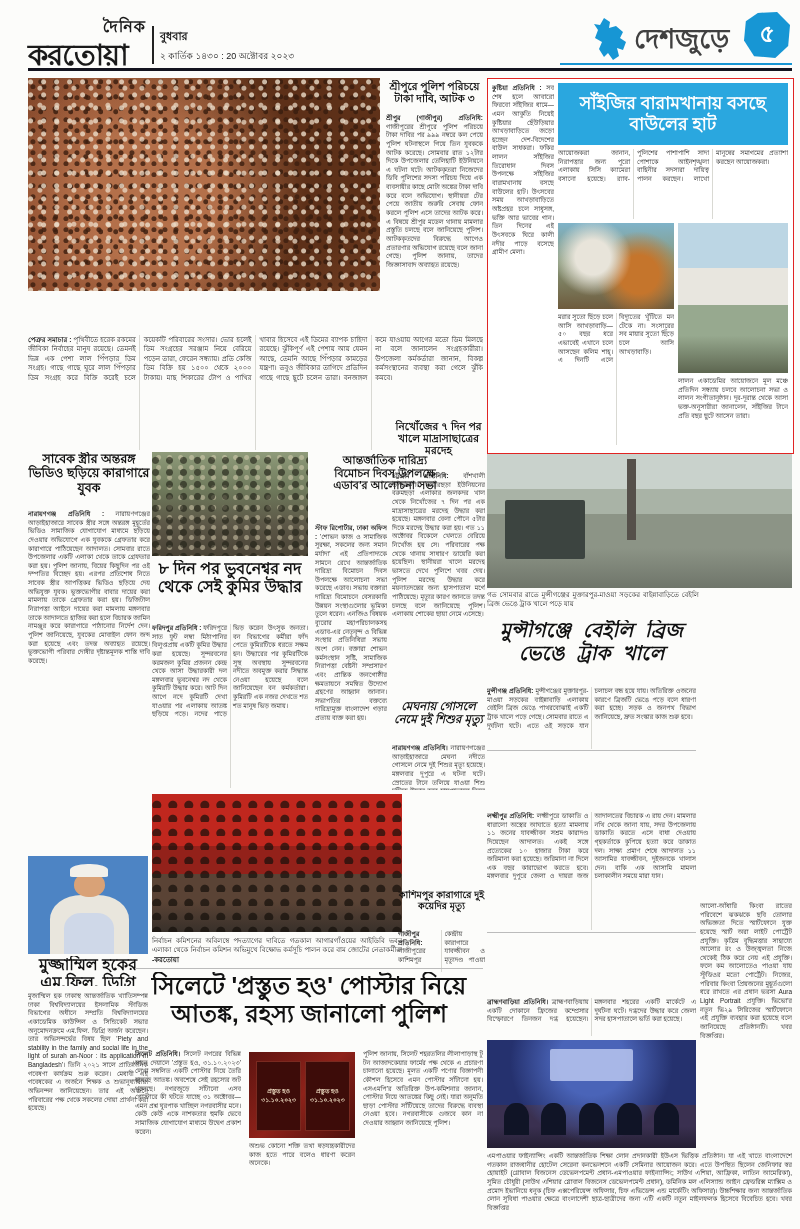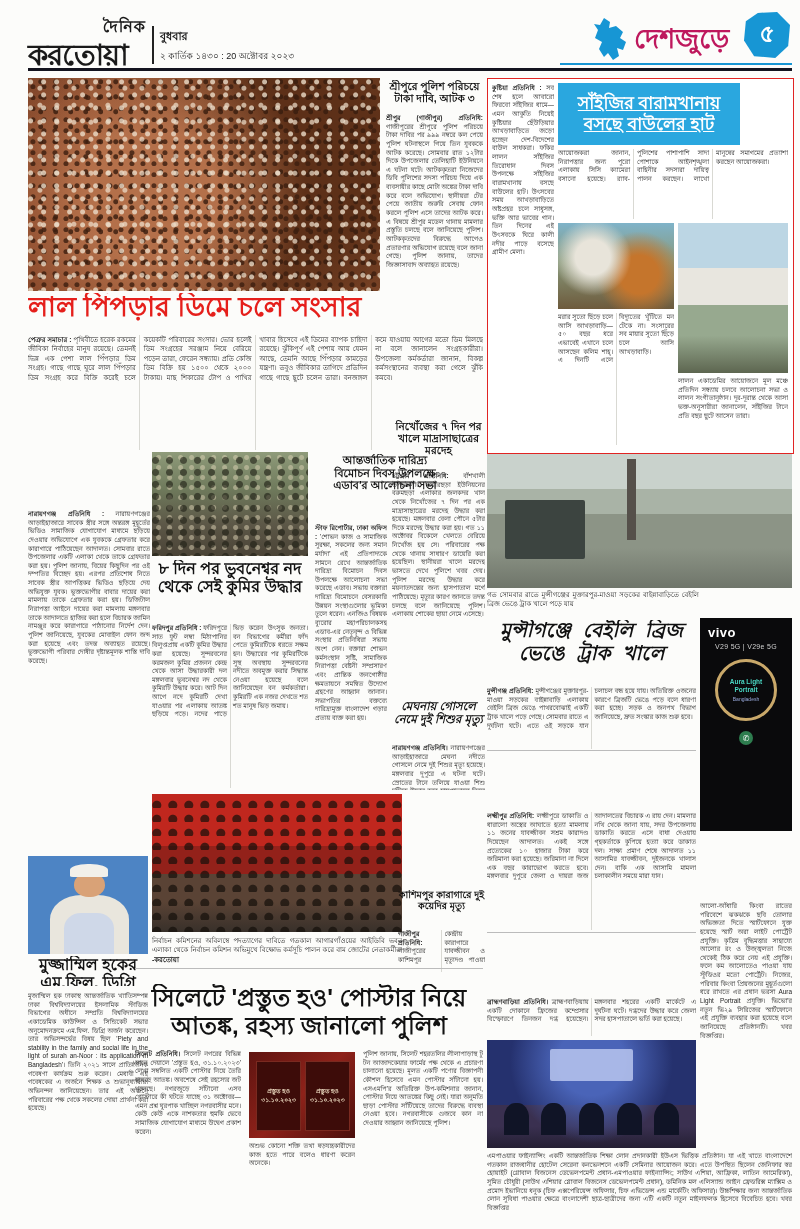--- a/index.html
+++ b/index.html
@@ -5,21 +5,21 @@
   html,body{margin:0;padding:0;background:#e8e8e4;}
   .page{position:relative;width:800px;height:1229px;margin:0 auto;background:#fcfcfa;
         font-family:"Liberation Sans",sans-serif;color:#1a1a1a;overflow:hidden;}
   .abs{position:absolute;}
   
   .brand-top{font-size:16px;font-weight:bold;text-align:right;letter-spacing:1px;}
   .brand{font-size:29px;font-weight:bold;letter-spacing:-1px;line-height:1;}
   .vdiv{background:#222;}
   .day{font-size:11px;font-weight:bold;}
   .date{font-size:9px;margin-top:2px;}
-  .section-name{font-size:27px;font-weight:bold;color:#be185d;line-height:1;}
+  .section-name{font-size:27px;font-weight:bold;color:#404040;line-height:1;}
   .page-badge{background:#1796d4;color:#fff;font-size:24px;font-weight:bold;
       display:flex;align-items:center;justify-content:center;
       clip-path:polygon(30% 2%,72% 0%,100% 28%,96% 74%,68% 100%,22% 96%,0% 62%,4% 20%);}
   .header-rule{background:#14141f;}
   .blue-rule{background:#1796d4;}
   
   .bt{font-size:6.8px;line-height:1.38;text-align:justify;color:#232323;overflow:hidden;}
   .bt-s{font-size:6.4px;line-height:1.35;text-align:justify;color:#232323;overflow:hidden;}
   .byline{font-weight:bold;}
   .c2{columns:2;column-gap:6px;column-rule:0.5px solid #d9d9d3;}
@@ -108,45 +108,45 @@
     <svg width="42" height="46" viewBox="0 0 42 46">
       <path d="M14 2 L20 6 L19 12 L26 10 L33 16 L30 22 L36 26 L33 34 L27 32 L29 40 L23 44 L18 37 L14 41 L9 33 L12 26 L5 22 L8 14 L4 8 L10 9 Z" fill="#1796d4"></path>
     </svg>
   </div>
   <div class="abs section-name" style="left:634px;top:26px;">দেশজুড়ে</div>
   <div class="abs page-badge" style="left:744px;top:12px;width:46px;height:46px;">৫</div>
   <div class="abs blue-rule" style="left:560px;top:63px;width:232px;height:2px;"></div>
   <div class="abs header-rule" style="left:28px;top:68px;width:764px;height:3px;"></div>
 
   <div class="photo ph-ant" style="left:28px;top:78px;width:352px;height:213px;"></div>
-  <div class="abs hl-red" style="left:28px;top:293px;width:378px;height:38px;font-size:27px;">লাল পিঁপড়ার ডিমে চলে সংসার</div>
   <div class="abs bt c4" style="left:28px;top:335px;width:455px;height:115px;">
     <span class="byline">পেত্রুর সমাচার :</span>
     <span>পৃথিবীতে হরেক রকমের জীবিকা নির্বাহের মানুষ রয়েছে। তেমনই ভিন্ন এক পেশা লাল পিঁপড়ার ডিম সংগ্রহ। গাছে গাছে ঘুরে লাল পিঁপড়ার ডিম সংগ্রহ করে বিক্রি করেই চলে কয়েকটি পরিবারের সংসার। ভোর হলেই ডিম সংগ্রহের সরঞ্জাম নিয়ে বেরিয়ে পড়েন তারা, ফেরেন সন্ধ্যায়। প্রতি কেজি ডিম বিক্রি হয় ১৫০০ থেকে ২০০০ টাকায়। মাছ শিকারের টোপ ও পাখির খাবার হিসেবে এই ডিমের ব্যাপক চাহিদা রয়েছে। ঝুঁকিপূর্ণ এই পেশায় আয় যেমন আছে, তেমনি আছে পিঁপড়ার কামড়ের যন্ত্রণা। তবুও জীবিকার তাগিদে প্রতিদিন গাছে গাছে ছুটে চলেন তারা। বনজঙ্গল কমে যাওয়ায় আগের মতো ডিম মিলছে না বলে জানালেন সংগ্রহকারীরা। উপজেলা কর্মকর্তারা জানান, বিকল্প কর্মসংস্থানের ব্যবস্থা করা গেলে ঝুঁকি কমবে।</span>
   </div>
 
   <div class="abs hl" style="left:386px;top:80px;width:97px;height:32px;font-size:10.5px;">শ্রীপুরে পুলিশ পরিচয়ে টাকা দাবি, আটক ৩</div>
   <div class="abs bt-s" style="left:386px;top:114px;width:97px;height:216px;">
     <span class="byline">শ্রীপুর (গাজীপুর) প্রতিনিধি:</span>
     <span>গাজীপুরের শ্রীপুরে পুলিশ পরিচয়ে টাকা দাবির পর ৯৯৯ নম্বরে কল পেয়ে পুলিশ ঘটনাস্থলে গিয়ে তিন যুবককে আটক করেছে। সোমবার রাত ১২টার দিকে উপজেলার তেলিহাটি ইউনিয়নে এ ঘটনা ঘটে। আটককৃতরা নিজেদের ডিবি পুলিশের সদস্য পরিচয় দিয়ে এক ব্যবসায়ীর কাছে মোটা অঙ্কের টাকা দাবি করে বলে অভিযোগ। স্থানীয়রা টের পেয়ে জাতীয় জরুরি সেবায় ফোন করলে পুলিশ এসে তাদের আটক করে। এ বিষয়ে শ্রীপুর মডেল থানায় মামলার প্রস্তুতি চলছে বলে জানিয়েছে পুলিশ। আটককৃতদের বিরুদ্ধে আগেও প্রতারণার অভিযোগ রয়েছে বলে জানা গেছে। পুলিশ জানায়, তাদের জিজ্ঞাসাবাদ অব্যাহত রয়েছে।</span>
   </div>
 
   <div class="abs red-box" style="left:487px;top:78px;width:305px;height:374px;">
     <div class="abs bt-s" style="left:4px;top:5px;width:62px;height:362px;">
       <span class="byline">কুষ্টিয়া প্রতিনিধি :</span>
       <span>সব শেষ হলে আবারো ফিরবো সাঁইজির ধামে— এমন আকুতি নিয়েই কুষ্টিয়ার ছেঁউড়িয়ার আখড়াবাড়িতে জড়ো হচ্ছেন দেশ-বিদেশের বাউল সাধকরা। ফকির লালন সাঁইজির তিরোধান দিবস উপলক্ষে সাঁইজির বারামখানায় বসছে বাউলের হাট। উৎসবের সময় আখড়াবাড়িতে অষ্টপ্রহর চলে সাধুসঙ্গ, ভক্তি আর ভাবের গান। তিন দিনের এই উৎসবকে ঘিরে কালী নদীর পাড়ে বসেছে গ্রামীণ মেলা।</span>
     </div>
-    <div class="abs blue-hl-box" style="left:70px;top:4px;width:182px;height:62px;font-size:17.5px;text-decoration:underline;">সাঁইজির বারামখানায় বসছে বাউলের হাট</div>
+    <div class="abs blue-hl-box" style="left:70px;top:4px;width:230px;height:62px;font-size:17.5px;">সাঁইজির বারামখানায় বসছে বাউলের হাট</div>
     <div class="abs bt-s c3" style="left:70px;top:70px;width:230px;height:70px;">আয়োজকরা জানান, নিরাপত্তার জন্য পুরো এলাকায় সিসি ক্যামেরা বসানো হয়েছে। র‌্যাব-পুলিশের পাশাপাশি সাদা পোশাকে আইনশৃঙ্খলা বাহিনীর সদস্যরা দায়িত্ব পালন করছেন। লাখো মানুষের সমাগমের প্রত্যাশা করছেন আয়োজকরা।</div>
     <div class="photo ph-shrine" style="left:70px;top:144px;width:116px;height:86px;"></div>
     <div class="photo ph-fair" style="left:190px;top:144px;width:110px;height:150px;"></div>
     <div class="abs bt-s c2" style="left:70px;top:234px;width:116px;height:132px;">মরার সুতো ছিঁড়ে চলে আসি আখড়াবাড়ি— ৫০ বছর ধরে এভাবেই এখানে চলে আসছেন কলিম শাহ্। এ দিনটি এলে বিদ্যুতের খুঁটিতে মন টেকে না। সংসারের সব মায়ার সুতো ছিঁড়ে চলে আসি আখড়াবাড়ি।</div>
     <div class="abs bt-s" style="left:190px;top:298px;width:110px;height:68px;">লালন একাডেমির আয়োজনে মূল মঞ্চে প্রতিদিন সন্ধ্যায় চলবে আলোচনা সভা ও লালন সংগীতানুষ্ঠান। দূর-দূরান্ত থেকে আসা ভক্ত-অনুসারীরা জানালেন, সাঁইজির টানে প্রতি বছর ছুটে আসেন তারা।</div>
   </div>
 
+  <div class="abs hl" style="left:28px;top:452px;width:122px;height:54px;font-size:12.5px;">সাবেক স্ত্রীর অন্তরঙ্গ ভিডিও ছড়িয়ে কারাগারে যুবক</div>
   <div class="abs bt-s" style="left:28px;top:510px;width:122px;height:342px;">
     <span class="byline">নারায়ণগঞ্জ প্রতিনিধি :</span>
     <span>নারায়ণগঞ্জের আড়াইহাজারে সাবেক স্ত্রীর সঙ্গে অন্তরঙ্গ মুহূর্তের ভিডিও সামাজিক যোগাযোগ মাধ্যমে ছড়িয়ে দেওয়ার অভিযোগে এক যুবককে গ্রেফতার করে কারাগারে পাঠিয়েছেন আদালত। সোমবার রাতে উপজেলার একটি এলাকা থেকে তাকে গ্রেফতার করা হয়। পুলিশ জানায়, বিয়ের কিছুদিন পর ওই দম্পতির বিচ্ছেদ হয়। এরপর প্রতিশোধ নিতে সাবেক স্ত্রীর আপত্তিকর ভিডিও ছড়িয়ে দেয় অভিযুক্ত যুবক। ভুক্তভোগীর বাবার দায়ের করা মামলায় তাকে গ্রেফতার করা হয়। ডিজিটাল নিরাপত্তা আইনে দায়ের করা মামলায় মঙ্গলবার তাকে আদালতে হাজির করা হলে বিচারক জামিন নামঞ্জুর করে কারাগারে পাঠানোর নির্দেশ দেন। পুলিশ জানিয়েছে, যুবকের মোবাইল ফোন জব্দ করা হয়েছে এবং তদন্ত অব্যাহত রয়েছে। ভুক্তভোগী পরিবার দোষীর দৃষ্টান্তমূলক শাস্তি দাবি করেছে।</span>
   </div>
 
   <div class="photo ph-crowd" style="left:152px;top:452px;width:156px;height:104px;"></div>
   <div class="abs hl" style="left:152px;top:560px;width:156px;height:60px;font-size:16px;text-align:center;">৮ দিন পর ভুবনেশ্বর নদ থেকে সেই কুমির উদ্ধার</div>
   <div class="abs bt-s c2" style="left:152px;top:624px;width:156px;height:164px;">
     <span class="byline">ফরিদপুর প্রতিনিধি :</span>
     <span>ফরিদপুরে সাত ফুট লম্বা মিঠাপানির বিলুপ্তপ্রায় একটি কুমির উদ্ধার করা হয়েছে। সুন্দরবনের করমজল কুমির প্রজনন কেন্দ্র থেকে আসা উদ্ধারকারী দল মঙ্গলবার ভুবনেশ্বর নদ থেকে কুমিরটি উদ্ধার করে। আট দিন আগে নদে কুমিরটি দেখা যাওয়ার পর এলাকায় আতঙ্ক ছড়িয়ে পড়ে। নদের পাড়ে ভিড় করেন উৎসুক জনতা। বন বিভাগের কর্মীরা ফাঁদ পেতে কুমিরটিকে ধরতে সক্ষম হন। উদ্ধারের পর কুমিরটিকে সুস্থ অবস্থায় সুন্দরবনের নদীতে অবমুক্ত করার সিদ্ধান্ত নেওয়া হয়েছে বলে জানিয়েছেন বন কর্মকর্তারা। কুমিরটি এক নজর দেখতে শত শত মানুষ ভিড় জমায়।</span>
@@ -175,21 +175,21 @@
     <span>নির্বাচন কমিশনের অবিলম্বে পদত্যাগের দাবিতে গতকাল আগারগাঁওয়ের আইডিবি ভবন এলাকা থেকে নির্বাচন কমিশন অভিমুখে বিক্ষোভ কর্মসূচি পালন করে বাম জোটের নেতাকর্মীরা</span>
     <span class="credit">-করতোয়া</span>
   </div>
 
   <div class="abs hl" style="left:398px;top:890px;width:87px;height:38px;font-size:9.5px;">কাশিমপুর কারাগারে দুই কয়েদির মৃত্যু</div>
   <div class="abs bt-s c2" style="left:398px;top:930px;width:87px;height:42px;">
     <span class="byline">গাজীপুর প্রতিনিধি:</span>
     <span>গাজীপুরের কাশিমপুর কেন্দ্রীয় কারাগারে যাবজ্জীবন ও মৃত্যুদণ্ড পাওয়া দুই কয়েদির মৃত্যু হয়েছে। কারাগার থেকে অসুস্থ অবস্থায় হাসপাতালে নিলে চিকিৎসক তাদের মৃত ঘোষণা করেন। ময়নাতদন্ত শেষে মরদেহ স্বজনদের কাছে হস্তান্তর করা হবে।</span>
   </div>
 
-  <div class="abs hl" style="left:135px;top:972px;width:348px;height:74px;font-size:24px;margin-top:12px;">সিলেটে 'প্রস্তুত হও' পোস্টার নিয়ে আতঙ্ক, রহস্য জানালো পুলিশ</div>
+  <div class="abs hl" style="left:135px;top:972px;width:348px;height:74px;font-size:24px;">সিলেটে 'প্রস্তুত হও' পোস্টার নিয়ে আতঙ্ক, রহস্য জানালো পুলিশ</div>
   <div class="abs bt-s" style="left:135px;top:1050px;width:106px;height:176px;">
     <span class="byline">সিলেট প্রতিনিধি।</span>
     <span>সিলেট নগরের বিভিন্ন স্থানে দেয়ালে 'প্রস্তুত হও, ৩১.১০.২০২৩' লেখা সম্বলিত একটি পোস্টার নিয়ে তৈরি হয়েছে আতঙ্ক। অবশেষে সেই রহস্যের জট খুলেছে। নগরজুড়ে সাঁটানো এসব পোস্টারে কী ঘটতে যাচ্ছে ৩১ অক্টোবর— এমন প্রশ্ন ঘুরপাক খাচ্ছিল নগরবাসীর মনে। কেউ কেউ একে নাশকতার হুমকি ভেবে সামাজিক যোগাযোগ মাধ্যমে উদ্বেগ প্রকাশ করেন।</span>
   </div>
   <div class="photo ph-poster" style="left:249px;top:1052px;width:106px;height:86px;">
     <div class="poster-card" style="left:7%;">
       <span>প্রস্তুত হও</span>
       <span>৩১.১০.২০২৩</span>
     </div>
     <div class="poster-card" style="left:53%;">
@@ -218,29 +218,20 @@
   <div class="abs bt-s c2" style="left:487px;top:687px;width:209px;height:62px;">
     <span class="byline">মুন্সীগঞ্জ প্রতিনিধি:</span>
     <span>মুন্সীগঞ্জের মুক্তারপুর-মাওয়া সড়কের বাইন্নাবাড়ি এলাকায় বেইলি ব্রিজ ভেঙে পাথরবোঝাই একটি ট্রাক খালে পড়ে গেছে। সোমবার রাতে এ দুর্ঘটনা ঘটে। এতে ওই সড়কে যান চলাচল বন্ধ হয়ে যায়। অতিরিক্ত ওজনের কারণে ব্রিজটি ভেঙে পড়ে বলে ধারণা করা হচ্ছে। সড়ক ও জনপথ বিভাগ জানিয়েছে, দ্রুত সংস্কার কাজ শুরু হবে।</span>
   </div>
 
   <div class="abs bt-s c2" style="left:487px;top:812px;width:209px;height:118px;">
     <span class="byline">লক্ষ্মীপুর প্রতিনিধি:</span>
     <span>লক্ষ্মীপুরে ডাকাতি ও ধারালো অস্ত্রের আঘাতে হত্যা মামলায় ১১ জনের যাবজ্জীবন সশ্রম কারাদণ্ড দিয়েছেন আদালত। একই সঙ্গে প্রত্যেকের ১০ হাজার টাকা করে জরিমানা করা হয়েছে। জরিমানা না দিলে এক বছর কারাভোগ করতে হবে। মঙ্গলবার দুপুরে জেলা ও দায়রা জজ আদালতের বিচারক এ রায় দেন। মামলার নথি থেকে জানা যায়, সদর উপজেলায় ডাকাতি করতে এসে বাধা দেওয়ায় গৃহকর্তাকে কুপিয়ে হত্যা করে ডাকাত দল। সাক্ষ্য প্রমাণ শেষে আদালত ১১ আসামির যাবজ্জীবন, দুইজনকে খালাস দেন। বাকি এক আসামি মামলা চলাকালীন সময়ে মারা যান।</span>
   </div>
 
-  <div class="abs vivo" style="left:700px;top:618px;width:92px;height:213px;">
-    <div class="vivo-brand">vivo</div>
-    <div class="vivo-models">V29 5G | V29e 5G</div>
-    <div class="vivo-ring">
-      <div class="vivo-tag">Aura Light Portrait</div>
-      <div class="vivo-country">Bangladesh</div>
-    </div>
-    <div class="vivo-call">✆</div>
-  </div>
   <div class="abs bt-s" style="left:700px;top:902px;width:92px;height:244px;">আলো-আঁধারি কিংবা রাতের পরিবেশে ঝকঝকে ছবি তোলার অভিজ্ঞতা দিতে স্মার্টফোনে যুক্ত হয়েছে স্মার্ট অরা লাইট পোর্ট্রেট প্রযুক্তি। কৃত্রিম বুদ্ধিমত্তার সাহায্যে আলোর রং ও উজ্জ্বলতা নিজে থেকেই ঠিক করে নেয় এই প্রযুক্তি। ফলে কম আলোতেও পাওয়া যায় স্টুডিওর মতো পোর্ট্রেট। নিজের, পরিবার কিংবা প্রিয়জনের মুহূর্তগুলো ধরে রাখতে এর প্রধান ভরসা Aura Light Portrait প্রযুক্তি। ভিভো'র নতুন ভি২৯ সিরিজের স্মার্টফোনে এই প্রযুক্তি ব্যবহার করা হয়েছে বলে জানিয়েছে প্রতিষ্ঠানটি। খবর বিজ্ঞপ্তির।</div>
 
   <div class="abs bt-s c2" style="left:487px;top:998px;width:209px;height:38px;">
     <span class="byline">ব্রাহ্মণবাড়িয়া প্রতিনিধি।</span>
     <span>ব্রাহ্মণবাড়িয়ায় একটি দোকানে ফ্রিজের কম্প্রেসার বিস্ফোরণে তিনজন দগ্ধ হয়েছেন। মঙ্গলবার শহরের একটি মার্কেটে এ দুর্ঘটনা ঘটে। দগ্ধদের উদ্ধার করে জেলা সদর হাসপাতালে ভর্তি করা হয়েছে।</span>
   </div>
 
   <div class="photo ph-seminar" style="left:487px;top:1040px;width:209px;height:108px;">
     <div class="screen"></div>
     <div class="fig" style="left:8%;"></div>

